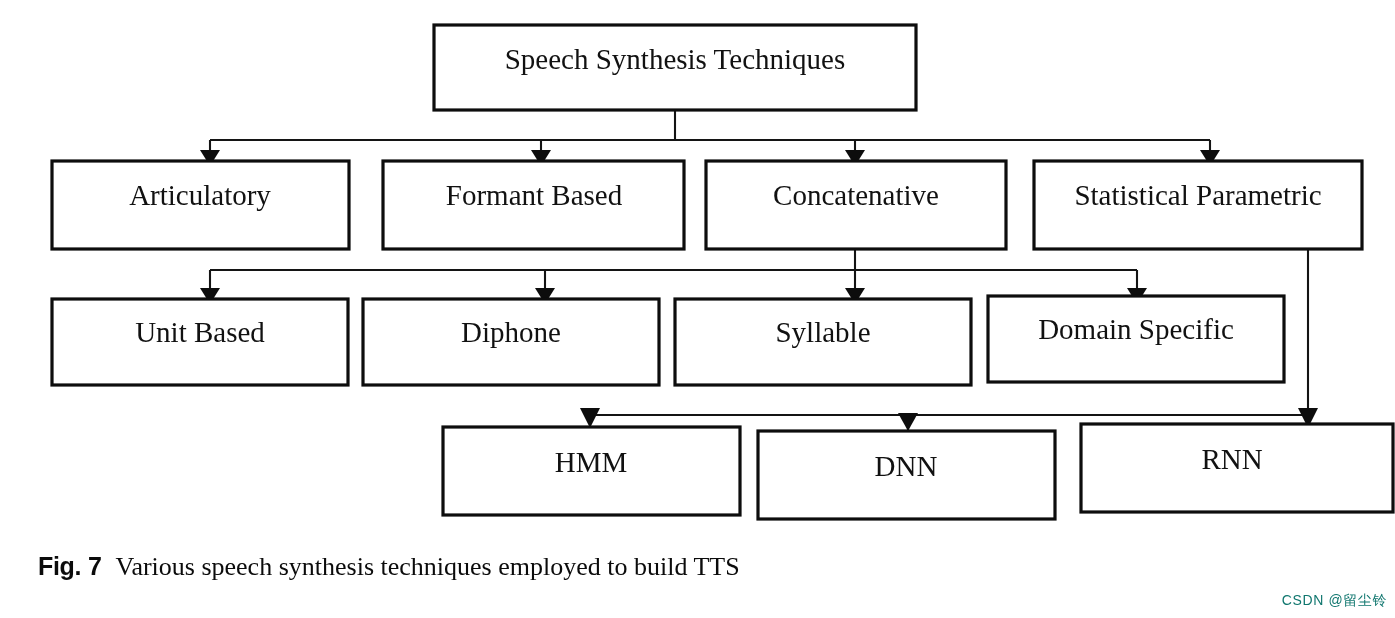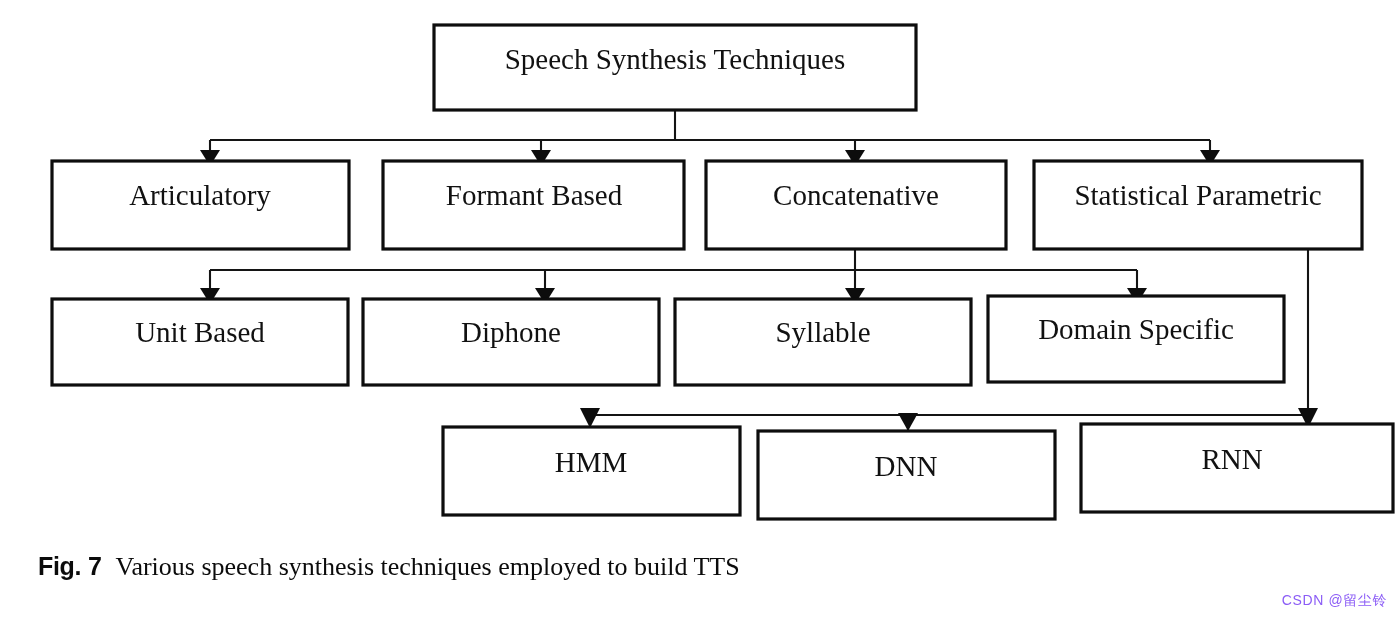--- a/index.html
+++ b/index.html
@@ -70,21 +70,21 @@
     color: #0b0b0b;
     margin-left: 14px;
     text-align: right;
   }
   .watermark {
     position: absolute;
     right: 8px;
     top: 592px;
     font-family: "Liberation Sans", sans-serif;
     font-size: 14px;
-    color: #8b5cf6;
+    color: #0f766e;
     letter-spacing: 0.6px;
     white-space: nowrap;
   }
 </style>
 </head>
 <body>
 
 <div id="figure-root">
 
   <svg class="diagram" viewBox="0 0 1395 545">

